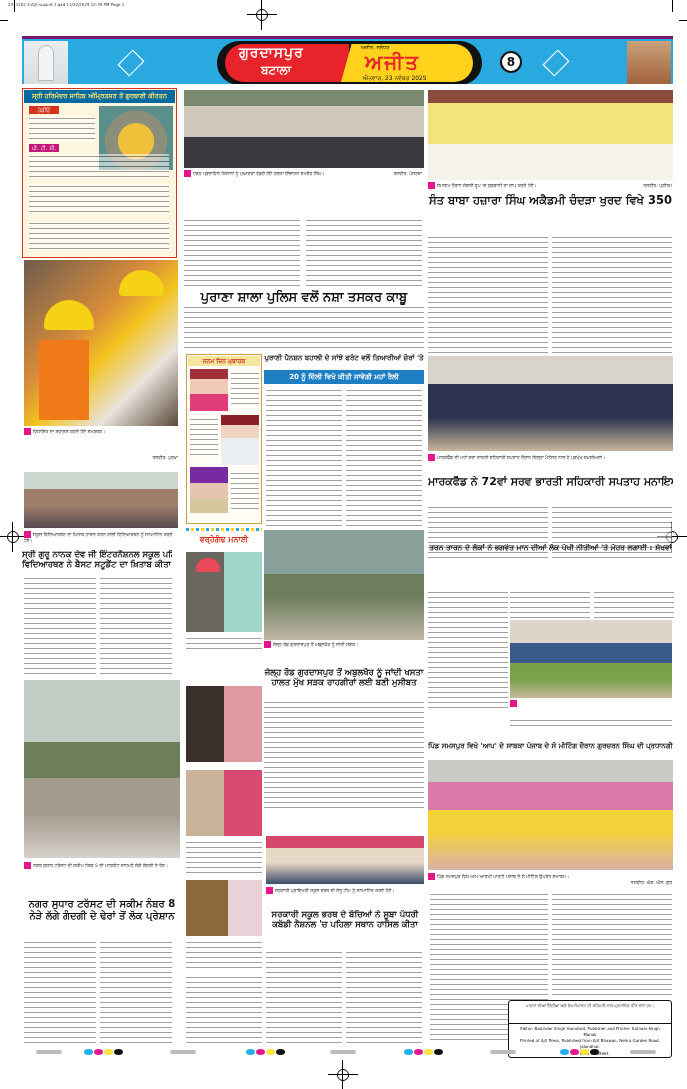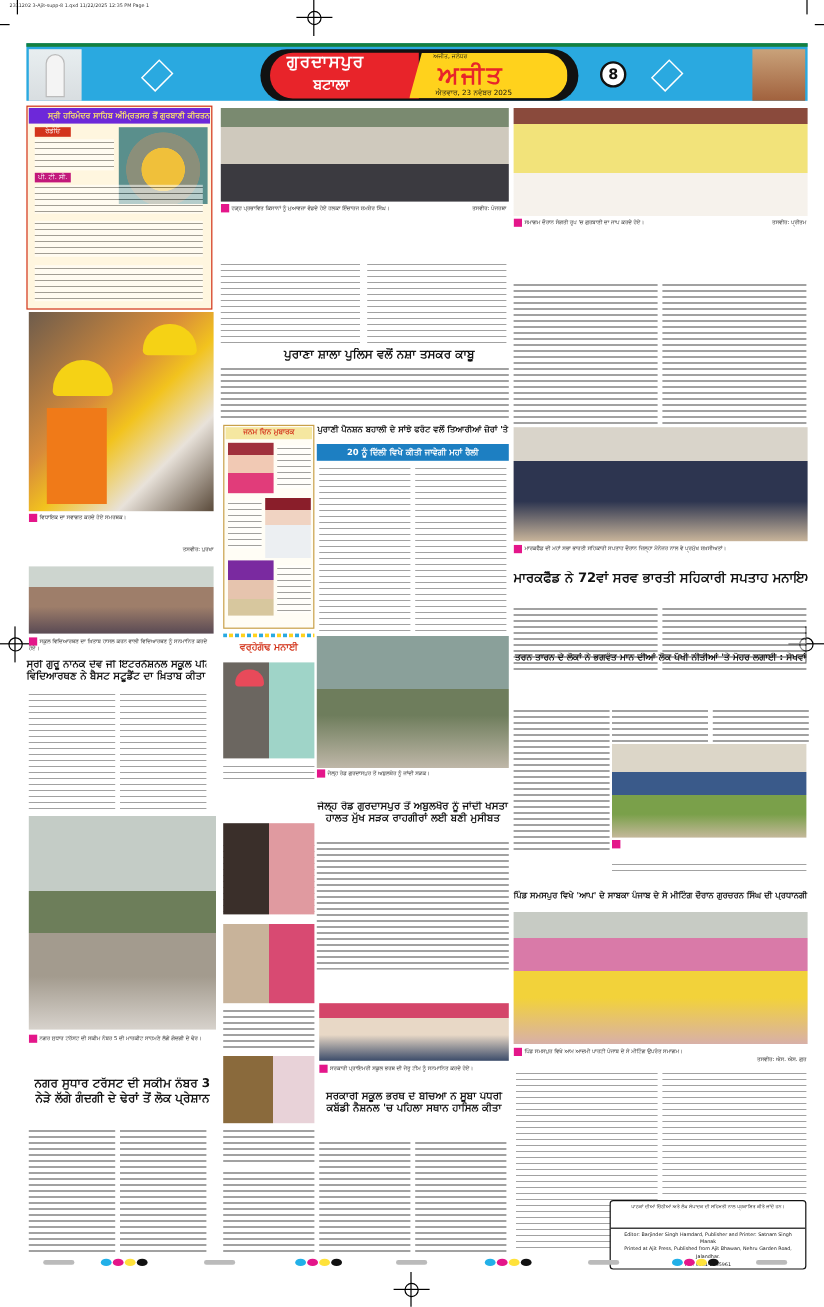--- a/index.html
+++ b/index.html
@@ -5,21 +5,21 @@
 *{box-sizing:border-box;margin:0;padding:0}
 body{width:687px;height:1089px;background:#fff;position:relative;overflow:hidden;font-family:"DejaVu Sans",sans-serif;color:#111}
 .abs{position:absolute}
 .slug{left:8px;top:2px;font-size:4px;color:#333;white-space:nowrap}
 .crop{background:#000}
 .regmark{width:30px;height:30px}
 .regmark .h{position:absolute;left:0;top:14px;width:30px;height:1px;background:#000}
 .regmark .v{position:absolute;left:14px;top:0;width:1px;height:30px;background:#000}
 .regmark .c{position:absolute;left:9px;top:9px;width:12px;height:12px;border:1px solid #000;border-radius:50%}
 
-.mast{left:22px;top:36px;width:651px;height:48px;background:#2aa9e0;border-top:3px solid #15803d;overflow:hidden}
+.mast{left:22px;top:36px;width:651px;height:48px;background:#2aa9e0;border-top:3px solid #701a75;overflow:hidden}
 .mast .bldg{position:absolute;top:2px;width:44px;height:44px}
 .mast .deco{position:absolute;top:6px;width:28px;height:36px;border:2px solid #fff;transform:rotate(45deg) scale(.6)}
 .pill{position:absolute;left:195px;top:2px;width:265px;height:44px;background:#111;border-radius:24px}
 .pill .red{position:absolute;left:8px;top:3px;width:124px;height:38px;background:#e8242a;border-radius:20px 0 0 20px}
 .pill .yel{position:absolute;left:124px;top:3px;width:132px;height:38px;background:#ffd21c;border-radius:0 20px 20px 0;clip-path:polygon(8% 0,100% 0,100% 100%,0 100%)}
 .pill .t1{position:absolute;left:22px;top:3px;font-size:14px;font-weight:bold;color:#fff;letter-spacing:1px}
 .pill .t2{position:absolute;left:44px;top:22px;font-size:12px;font-weight:bold;color:#fff}
 .pill .sub{position:absolute;left:144px;top:3px;font-size:5px;color:#111}
 .pill .brand{position:absolute;left:148px;top:9px;font-size:20px;font-weight:bold;color:#e8242a;letter-spacing:2px}
 .pill .date{position:absolute;left:146px;top:33px;font-size:6px;color:#111}
@@ -78,21 +78,21 @@
     <div class="t2">ਬਟਾਲਾ</div>
     <div class="sub">ਅਜੀਤ, ਜਲੰਧਰ</div>
     <div class="brand">ਅਜੀਤ</div>
     <div class="date">ਐਤਵਾਰ, 23 ਨਵੰਬਰ 2025</div>
   </div>
   <div class="pageno">8</div>
   <div class="bldg" style="left:605px;background:linear-gradient(#c9a27a,#a0603c);"></div>
 </div>
 
 <div class="box" style="left:22px;top:88px;width:155px;height:170px;background:#fff6df">
-  <div style="position:absolute;left:1px;top:1px;right:1px;height:13px;background:#6d28d9;color:#ffe56b;font-size:6.5px;font-weight:bold;text-align:right;line-height:13px;white-space:nowrap;overflow:hidden">ਸ੍ਰੀ ਹਰਿਮੰਦਰ ਸਾਹਿਬ ਅੰਮ੍ਰਿਤਸਰ ਤੋਂ ਗੁਰਬਾਣੀ ਕੀਰਤਨ</div>
+  <div style="position:absolute;left:1px;top:1px;right:1px;height:13px;background:#0369a1;color:#ffe56b;font-size:6.5px;font-weight:bold;text-align:center;line-height:13px;white-space:nowrap;overflow:hidden">ਸ੍ਰੀ ਹਰਿਮੰਦਰ ਸਾਹਿਬ ਅੰਮ੍ਰਿਤਸਰ ਤੋਂ ਗੁਰਬਾਣੀ ਕੀਰਤਨ</div>
   <div style="position:absolute;left:6px;top:17px;width:30px;height:8px;background:#d3341b;color:#fff;font-size:5.5px;text-align:center;line-height:8px">ਰੇਡੀਓ</div>
   <div style="position:absolute;left:6px;top:55px;width:30px;height:8px;background:#c2187a;color:#fff;font-size:5.5px;text-align:center;line-height:8px">ਪੀ. ਟੀ. ਸੀ.</div>
   <div class="photo" style="left:76px;top:17px;width:74px;height:64px;background:radial-gradient(circle at 50% 55%,#f0c03a 0 35%,#8b8f7a 36% 60%,#5a8f8c 61%)"></div>
   <div class="txtblk" style="left:6px;top:27px;width:66px;height:26px"></div>
   <div class="txtblk" style="left:6px;top:65px;width:140px;height:24px"></div>
   <div class="txtblk" style="left:6px;top:95px;width:140px;height:30px"></div>
   <div class="txtblk" style="left:6px;top:132px;width:140px;height:30px"></div>
 </div>
 
 <div class="photo" style="left:24px;top:260px;width:154px;height:166px;background:linear-gradient(135deg,#6e5c4c,#d88c3a 40%,#f2c31e 55%,#e8e2da 75%,#5a4a3a)">
@@ -108,34 +108,34 @@
 <div class="hl" style="left:22px;top:550px;width:150px;font-size:8.5px">
     <div>ਸ੍ਰੀ ਗੁਰੂ ਨਾਨਕ ਦੇਵ ਜੀ ਇੰਟਰਨੈਸ਼ਨਲ ਸਕੂਲ ਪਨਿਆੜ ਦੀ</div>
     <div>ਵਿਦਿਆਰਥਣ ਨੇ ਬੈਸਟ ਸਟੂਡੈਂਟ ਦਾ ਖ਼ਿਤਾਬ ਕੀਤਾ ਹਾਸਲ</div>
   </div>
 <div class="txtblk" style="left:24px;top:576px;width:72px;height:100px"></div>
 <div class="txtblk" style="left:100px;top:576px;width:72px;height:100px"></div>
 
 <div class="photo" style="left:24px;top:680px;width:156px;height:178px;background:linear-gradient(#c4ccc6 0 35%,#6d7e5a 35% 55%,#a39b8e 55% 75%,#d7d2cc)"></div>
 <div class="cap" style="left:24px;top:862px;width:156px;height:14px"><span class="sq"></span><span>ਨਗਰ ਸੁਧਾਰ ਟਰੱਸਟ ਦੀ ਸਕੀਮ ਨੰਬਰ 5 ਦੀ ਮਾਰਕੀਟ ਸਾਹਮਣੇ ਲੱਗੇ ਗੰਦਗੀ ਦੇ ਢੇਰ।</span></div>
 <div class="hl" style="left:22px;top:898px;width:160px;font-size:10px">
-    <div>ਨਗਰ ਸੁਧਾਰ ਟਰੱਸਟ ਦੀ ਸਕੀਮ ਨੰਬਰ 3</div>
+    <div>ਨਗਰ ਸੁਧਾਰ ਟਰੱਸਟ ਦੀ ਸਕੀਮ ਨੰਬਰ 8</div>
     <div>ਨੇੜੇ ਲੱਗੇ ਗੰਦਗੀ ਦੇ ਢੇਰਾਂ ਤੋਂ ਲੋਕ ਪ੍ਰੇਸ਼ਾਨ</div>
   </div>
 <div class="txtblk" style="left:24px;top:940px;width:72px;height:105px"></div>
 <div class="txtblk" style="left:100px;top:940px;width:72px;height:105px"></div>
 
 <div class="photo" style="left:184px;top:90px;width:240px;height:78px;background:linear-gradient(#7a8a70 0 20%,#cfc9bd 20% 60%,#3b3a40 60%)"></div>
 <div class="cap" style="left:184px;top:170px;width:200px;height:8px"><span class="sq"></span><span>ਹੜ੍ਹ ਪ੍ਰਭਾਵਿਤ ਕਿਸਾਨਾਂ ਨੂੰ ਮੁਆਵਜ਼ਾ ਵੰਡਦੇ ਹੋਏ ਹਲਕਾ ਇੰਚਾਰਜ ਸ਼ਮਸ਼ੇਰ ਸਿੰਘ।</span></div>
 <div class="credit" style="left:360px;top:171px;width:62px">ਤਸਵੀਰ: ਪੰਜਰਥਾ</div>
 <div class="hl" style="left:184px;top:180px;width:240px;font-size:13px">
   </div>
 <div class="txtblk" style="left:184px;top:218px;width:116px;height:68px"></div>
 <div class="txtblk" style="left:306px;top:218px;width:116px;height:68px"></div>
-<div class="hl" style="left:196px;top:290px;width:240px;font-size:10px">ਪੁਰਾਣਾ ਸ਼ਾਲਾ ਪੁਲਿਸ ਵਲੋਂ ਨਸ਼ਾ ਤਸਕਰ ਕਾਬੂ</div>
+<div class="hl" style="left:184px;top:290px;width:240px;font-size:13px">ਪੁਰਾਣਾ ਸ਼ਾਲਾ ਪੁਲਿਸ ਵਲੋਂ ਨਸ਼ਾ ਤਸਕਰ ਕਾਬੂ</div>
 <div class="txtblk" style="left:184px;top:305px;width:240px;height:45px"></div>
 
 <div class="box" style="left:186px;top:354px;width:76px;height:170px;border-color:#c9a04a;background:#fffdf5">
   <div style="position:absolute;left:1px;top:1px;right:1px;height:10px;background:#f5e7a0;color:#d3341b;font-size:6px;font-weight:bold;text-align:center;line-height:10px">ਜਨਮ ਦਿਨ ਮੁਬਾਰਕ</div>
   <div class="photo" style="left:3px;top:14px;width:38px;height:42px;background:linear-gradient(#a0303c 0 25%,#f1c9b4 25% 60%,#e13c7a 60%)"></div>
   <div class="photo" style="left:34px;top:60px;width:38px;height:50px;background:linear-gradient(#8a1e2a 0 20%,#f0d3c2 20% 45%,#eceff2 45%)"></div>
   <div class="photo" style="left:3px;top:112px;width:38px;height:46px;background:linear-gradient(#7a2aa0 0 35%,#e6c4ae 35% 70%,#d7c79e 70%)"></div>
   <div class="txtblk" style="left:44px;top:16px;width:28px;height:36px"></div>
   <div class="txtblk" style="left:3px;top:62px;width:28px;height:40px"></div>
   <div class="txtblk" style="left:44px;top:116px;width:28px;height:40px"></div>
@@ -174,20 +174,21 @@
     <div>ਸਰਕਾਰੀ ਸਕੂਲ ਭਰਥ ਦੇ ਬੱਚਿਆਂ ਨੇ ਸੂਬਾ ਪੱਧਰੀ</div>
     <div>ਕਬੱਡੀ ਨੈਸ਼ਨਲ 'ਚ ਪਹਿਲਾ ਸਥਾਨ ਹਾਸਿਲ ਕੀਤਾ</div>
   </div>
 <div class="txtblk" style="left:266px;top:950px;width:76px;height:95px"></div>
 <div class="txtblk" style="left:346px;top:950px;width:76px;height:95px"></div>
 
 <div class="photo" style="left:428px;top:90px;width:245px;height:90px;background:linear-gradient(#8a4a3c 0 15%,#f2e37a 15% 60%,#f6f2ec 60%)"></div>
 <div class="cap" style="left:428px;top:182px;width:200px;height:8px"><span class="sq"></span><span>ਸਮਾਗਮ ਦੌਰਾਨ ਸੰਗਤੀ ਰੂਪ 'ਚ ਗੁਰਬਾਣੀ ਦਾ ਜਾਪ ਕਰਦੇ ਹੋਏ।</span></div>
 <div class="credit" style="left:620px;top:183px;width:52px">ਤਸਵੀਰ: ਪ੍ਰੀਤਮ</div>
 <div class="hl" style="left:428px;top:194px;width:245px;font-size:11.5px">
+    <div>ਸੰਤ ਬਾਬਾ ਹਜ਼ਾਰਾ ਸਿੰਘ ਅਕੈਡਮੀ ਚੰਦੜਾ ਖੁਰਦ ਵਿਖੇ 350</div>
   </div>
 <div class="txtblk" style="left:428px;top:235px;width:120px;height:120px"></div>
 <div class="txtblk" style="left:552px;top:235px;width:120px;height:120px"></div>
 
 <div class="photo" style="left:428px;top:356px;width:245px;height:95px;background:linear-gradient(#d9d4ca 0 30%,#2d3550 30% 65%,#c8b49a)"></div>
 <div class="cap" style="left:428px;top:454px;width:245px;height:14px"><span class="sq"></span><span>ਮਾਰਕਫੈੱਡ ਦੀ ਮਹਾਂ ਸਭਾ ਭਾਰਤੀ ਸਹਿਕਾਰੀ ਸਪਤਾਹ ਦੌਰਾਨ ਜ਼ਿਲ੍ਹਾ ਮੈਨੇਜਰ ਨਾਲ ਵੇ ਪ੍ਰਮੁੱਖ ਸ਼ਖ਼ਸੀਅਤਾਂ।</span></div>
 <div class="hl" style="left:428px;top:476px;width:245px;font-size:11px">ਮਾਰਕਫੈੱਡ ਨੇ 72ਵਾਂ ਸਰਵ ਭਾਰਤੀ ਸਹਿਕਾਰੀ ਸਪਤਾਹ ਮਨਾਇਆ</div>
 <div class="txtblk" style="left:428px;top:505px;width:120px;height:55px"></div>
 <div class="txtblk" style="left:552px;top:505px;width:120px;height:55px"></div>
 

